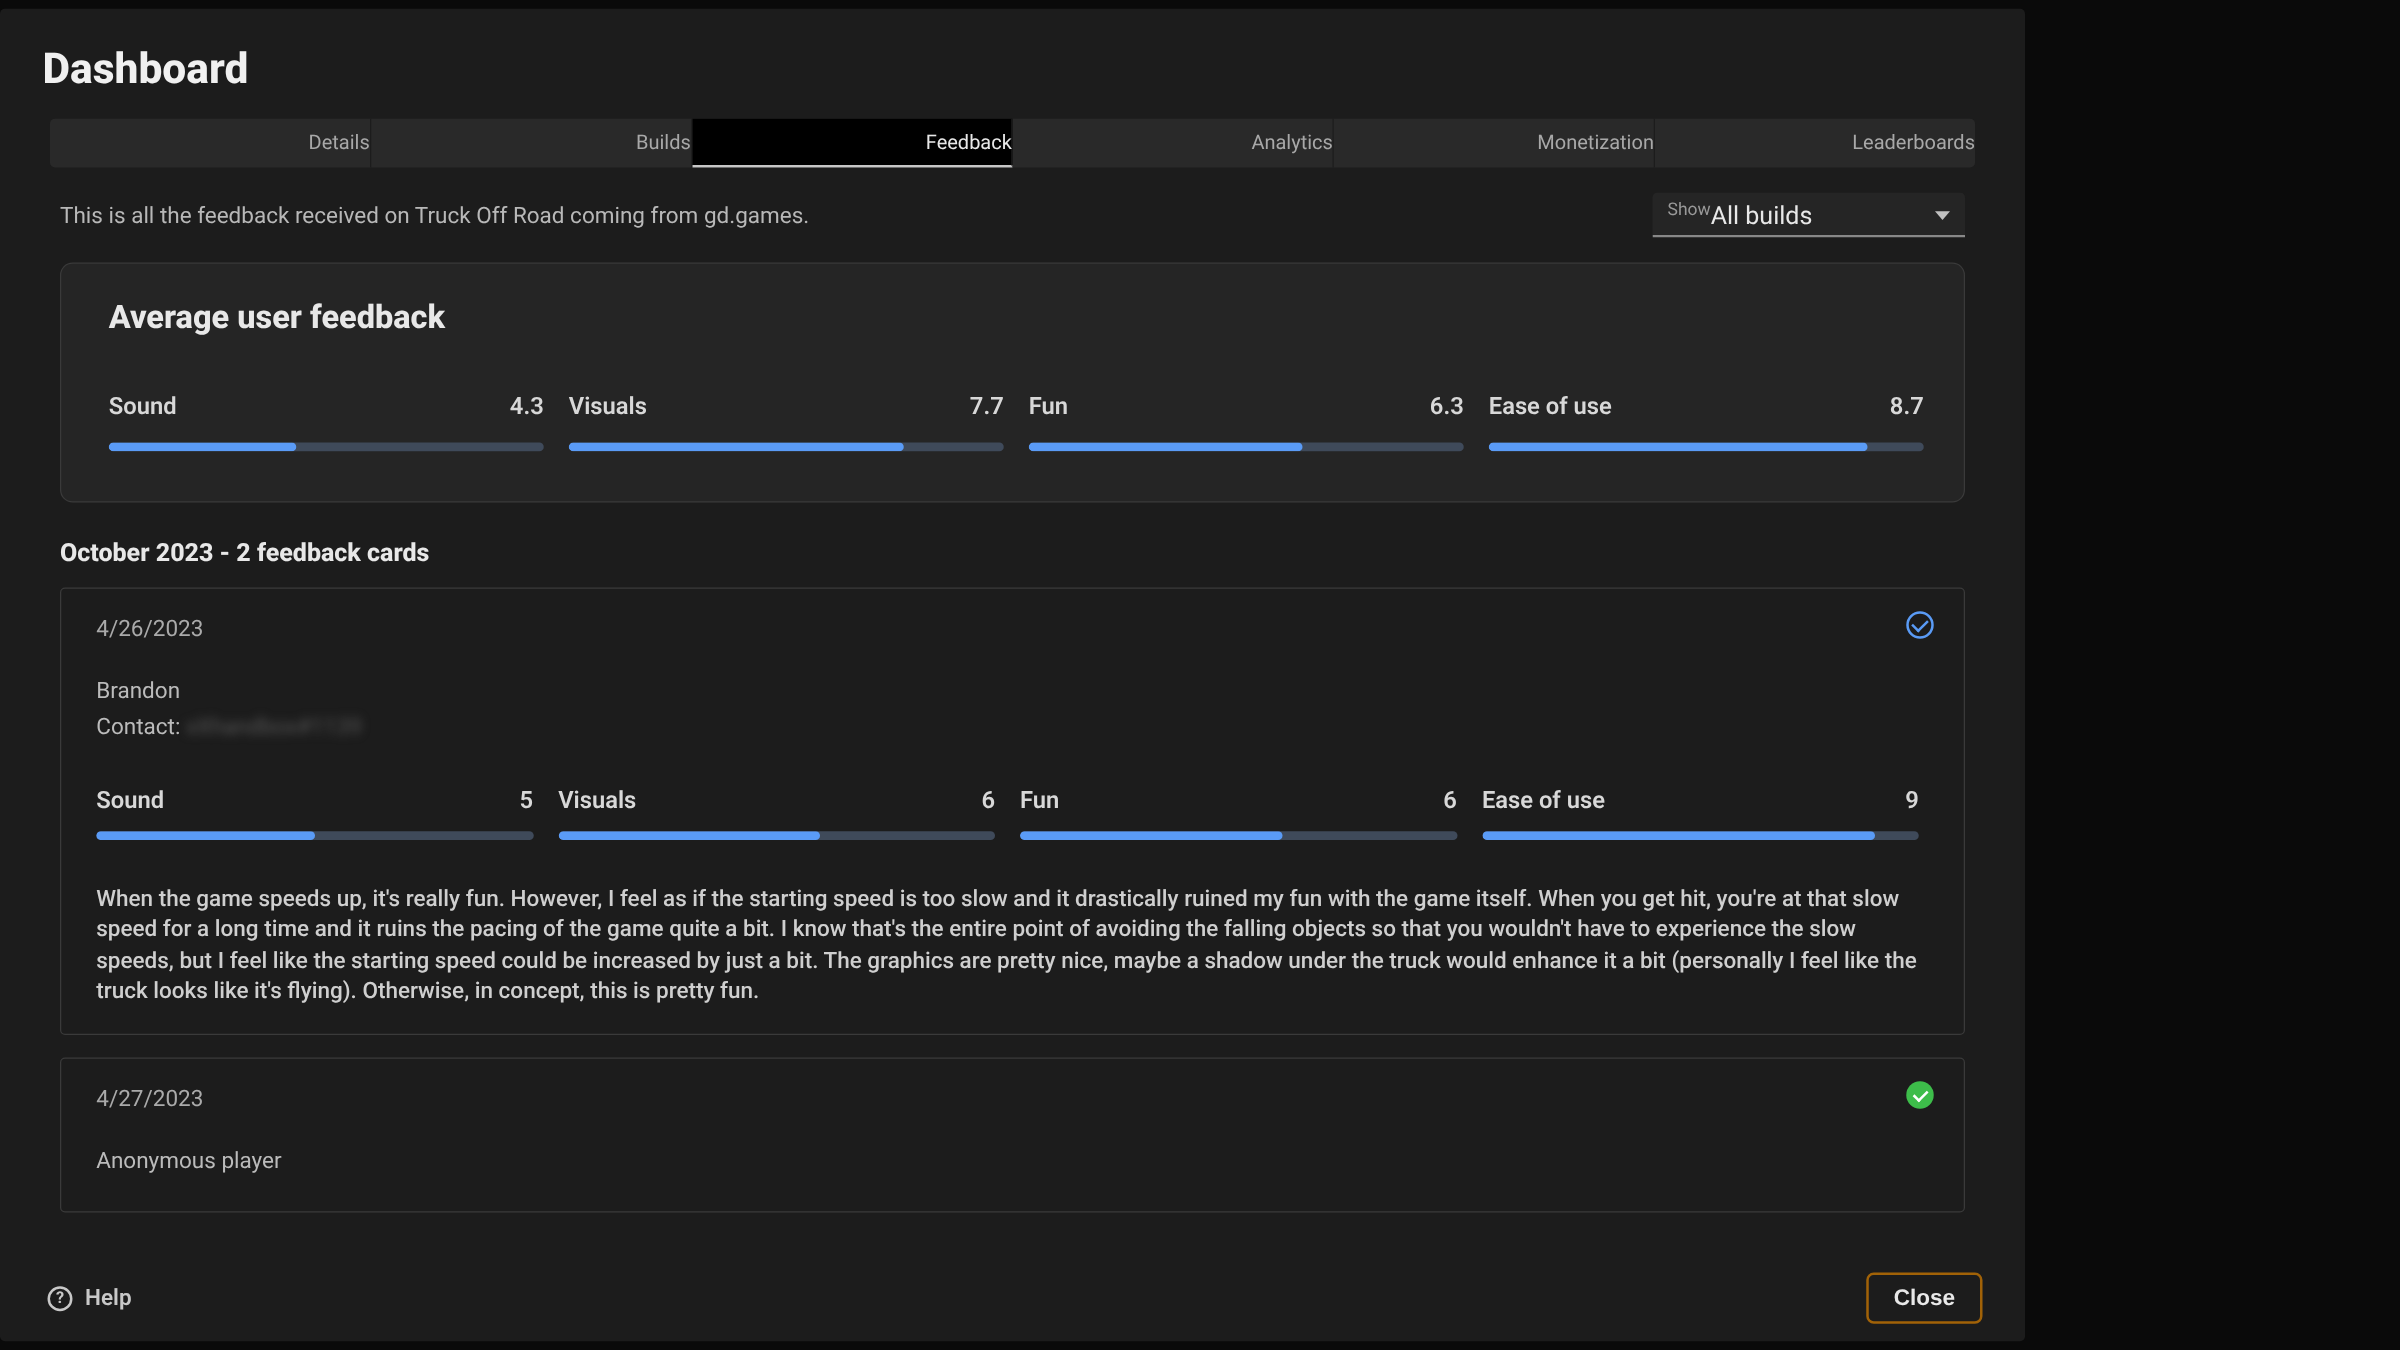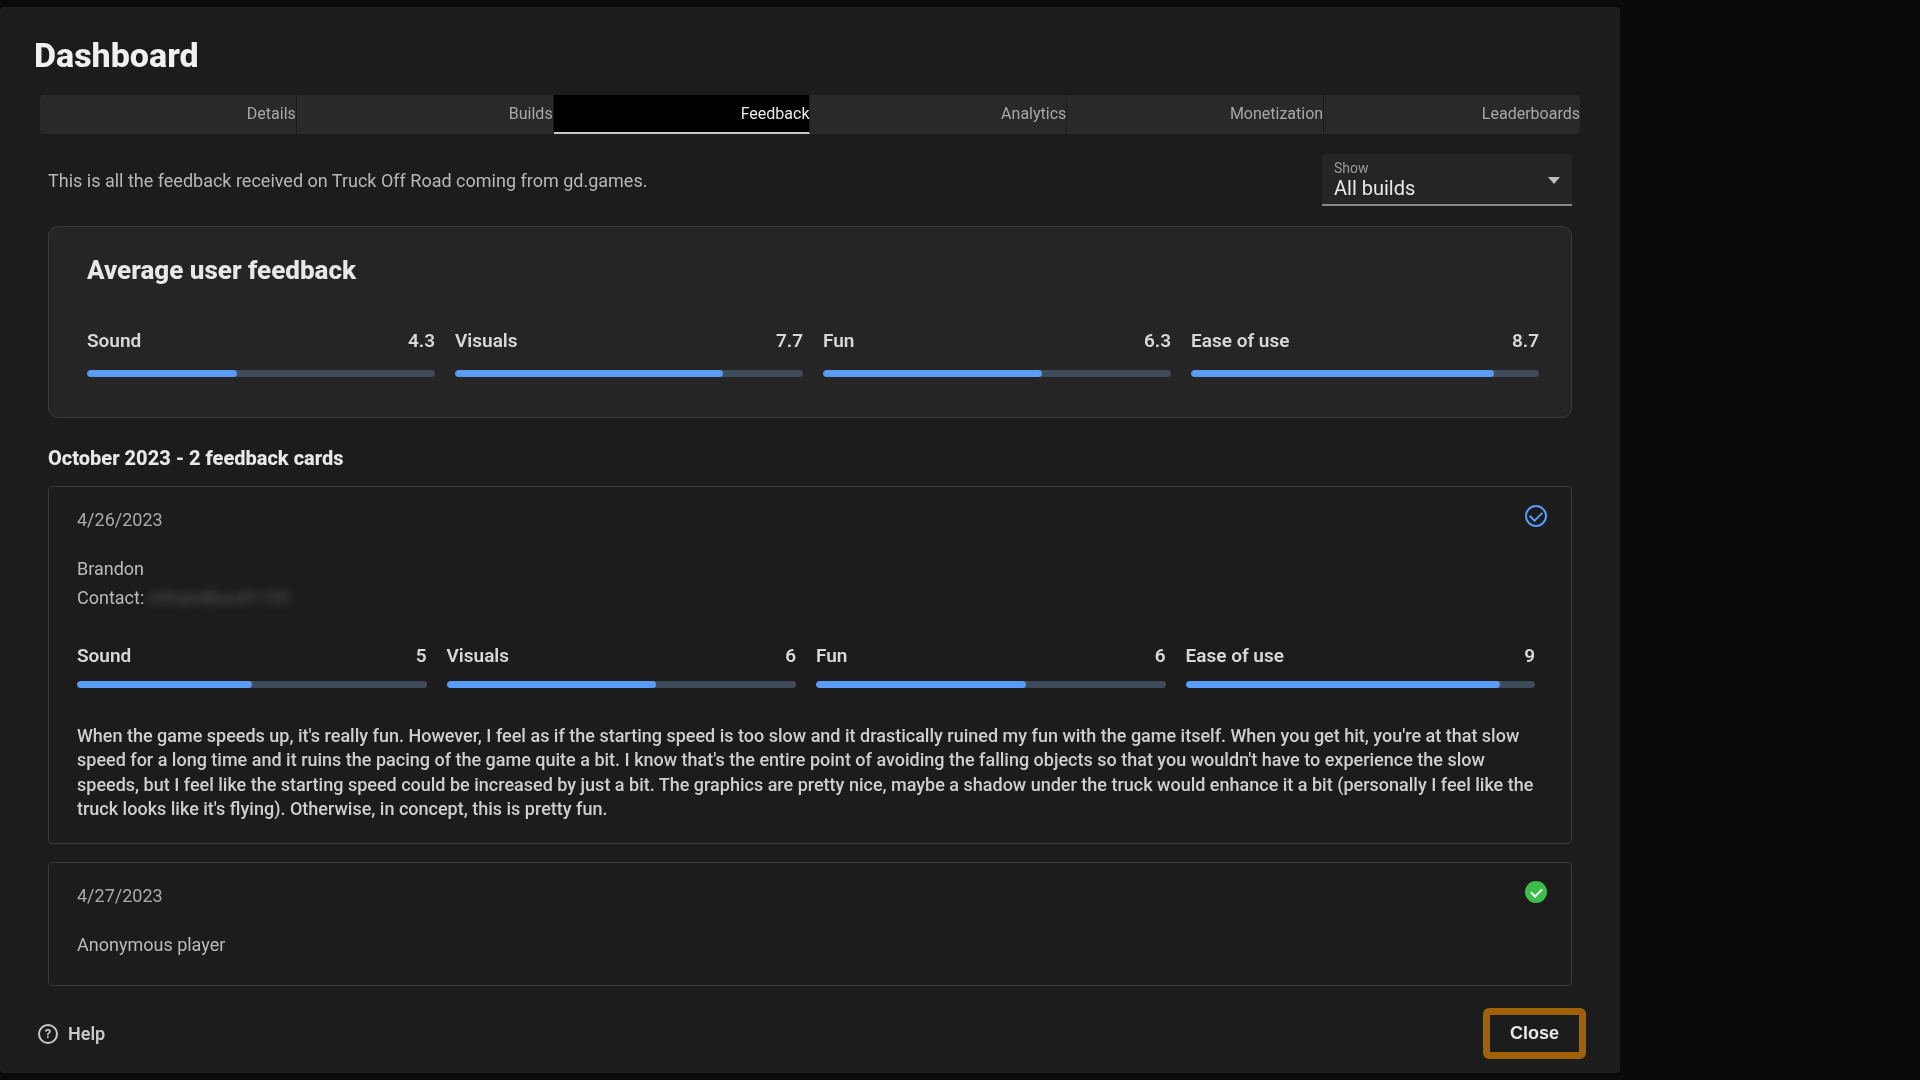--- a/index.html
+++ b/index.html
@@ -64,21 +64,21 @@
     border-bottom: 2px solid #888;
     padding: 6px 12px 4px 12px;
     min-width: 250px;
     background: #252525;
     border-radius: 4px 4px 0 0;
     display: flex;
     justify-content: space-between;
     align-items: center;
     cursor: pointer;
   }
-  .select-col { display: flex; flex-direction: column; }
+  .select-col { display: flex; flex-direction: row; }
   .select-label { font-size: 14px; color: #999; }
   .select-value { font-size: 20px; color: #e8e8e8; }
   .chevron { width: 0; height: 0; border-left: 6px solid transparent; border-right: 6px solid transparent; border-top: 7px solid #c0c0c0; }
   .panel {
     background: #252525;
     border: 1px solid #3a3a3a;
     border-radius: 10px;
     padding: 28px 32px 40px 38px;
     margin-bottom: 28px;
   }
@@ -166,21 +166,21 @@
     color: #c8c8c8;
     font-size: 18px;
     font-weight: 600;
     cursor: pointer;
   }
   .help-icon {
     width: 20px; height: 20px; border: 2px solid #c8c8c8; border-radius: 50%;
     display: flex; align-items: center; justify-content: center; font-size: 13px; font-weight: 700;
   }
   .close-btn {
-    border: 7px solid #a16207;
+    border: 2px solid #a16207;
     background: transparent;
     color: #e8e8e8;
     padding: 8px 20px;
     border-radius: 6px;
     font-size: 18px;
     font-weight: 600;
     cursor: pointer;
   }
 </style>
 </head>

